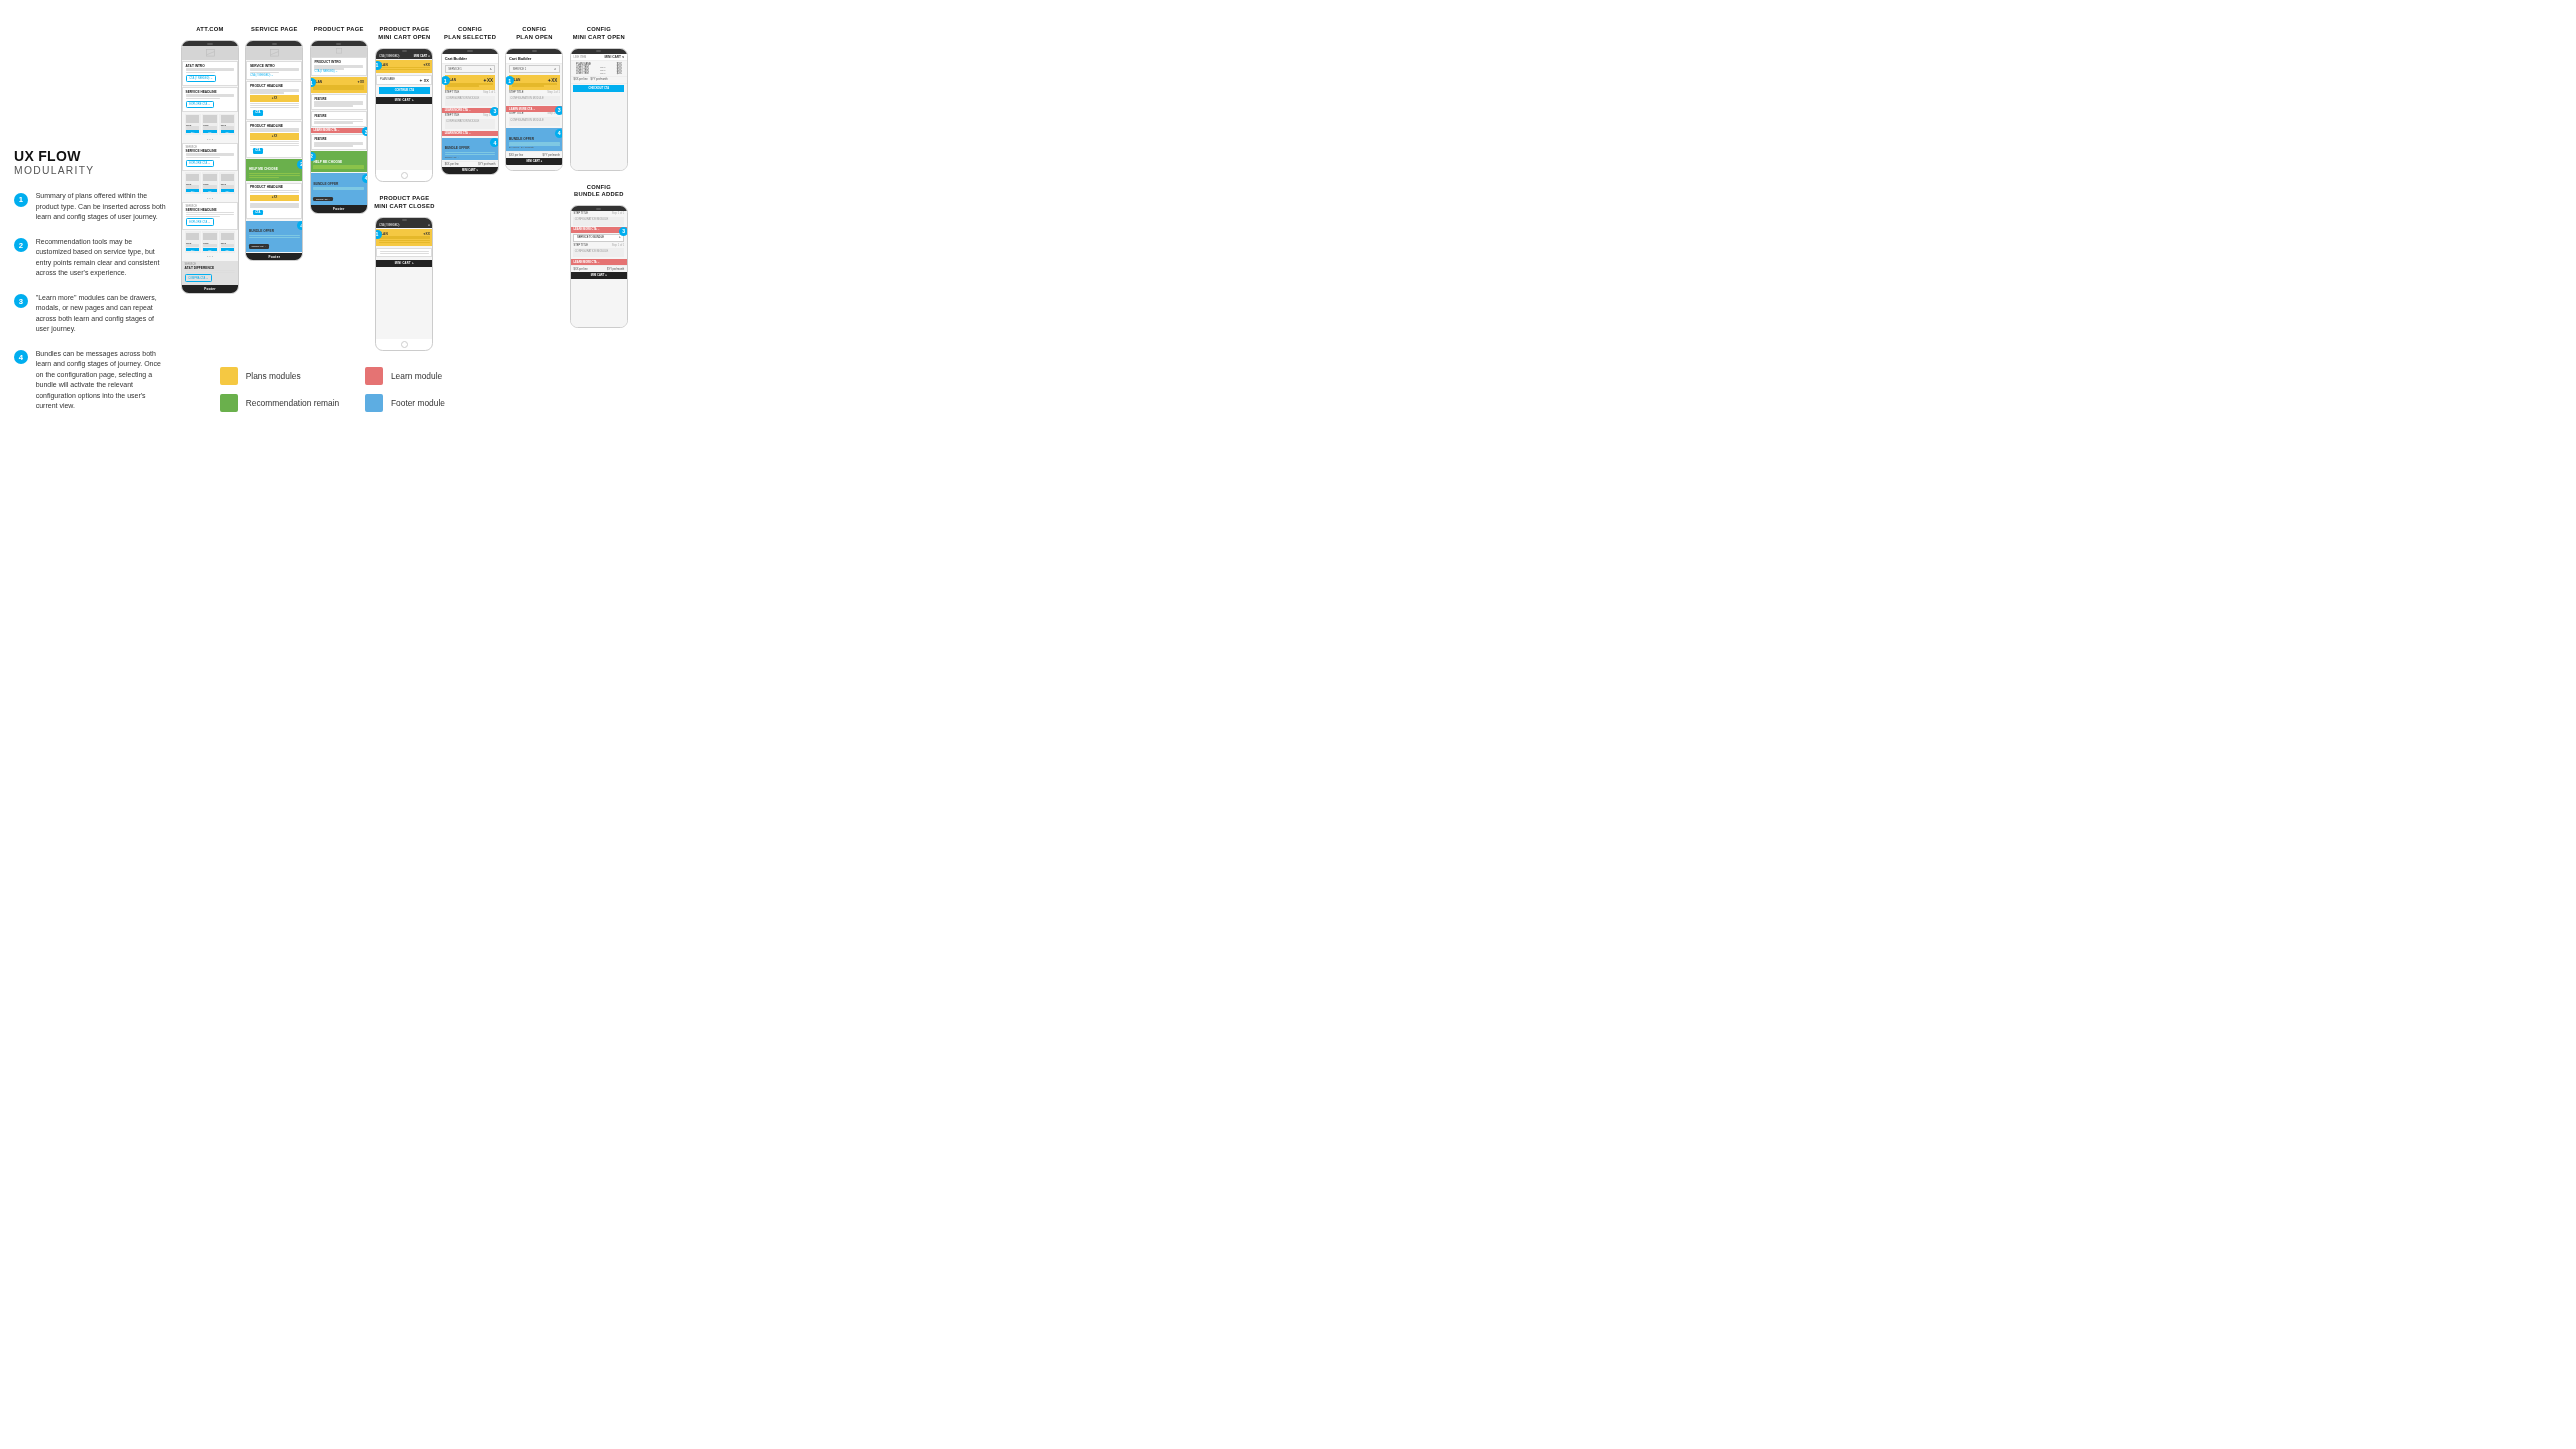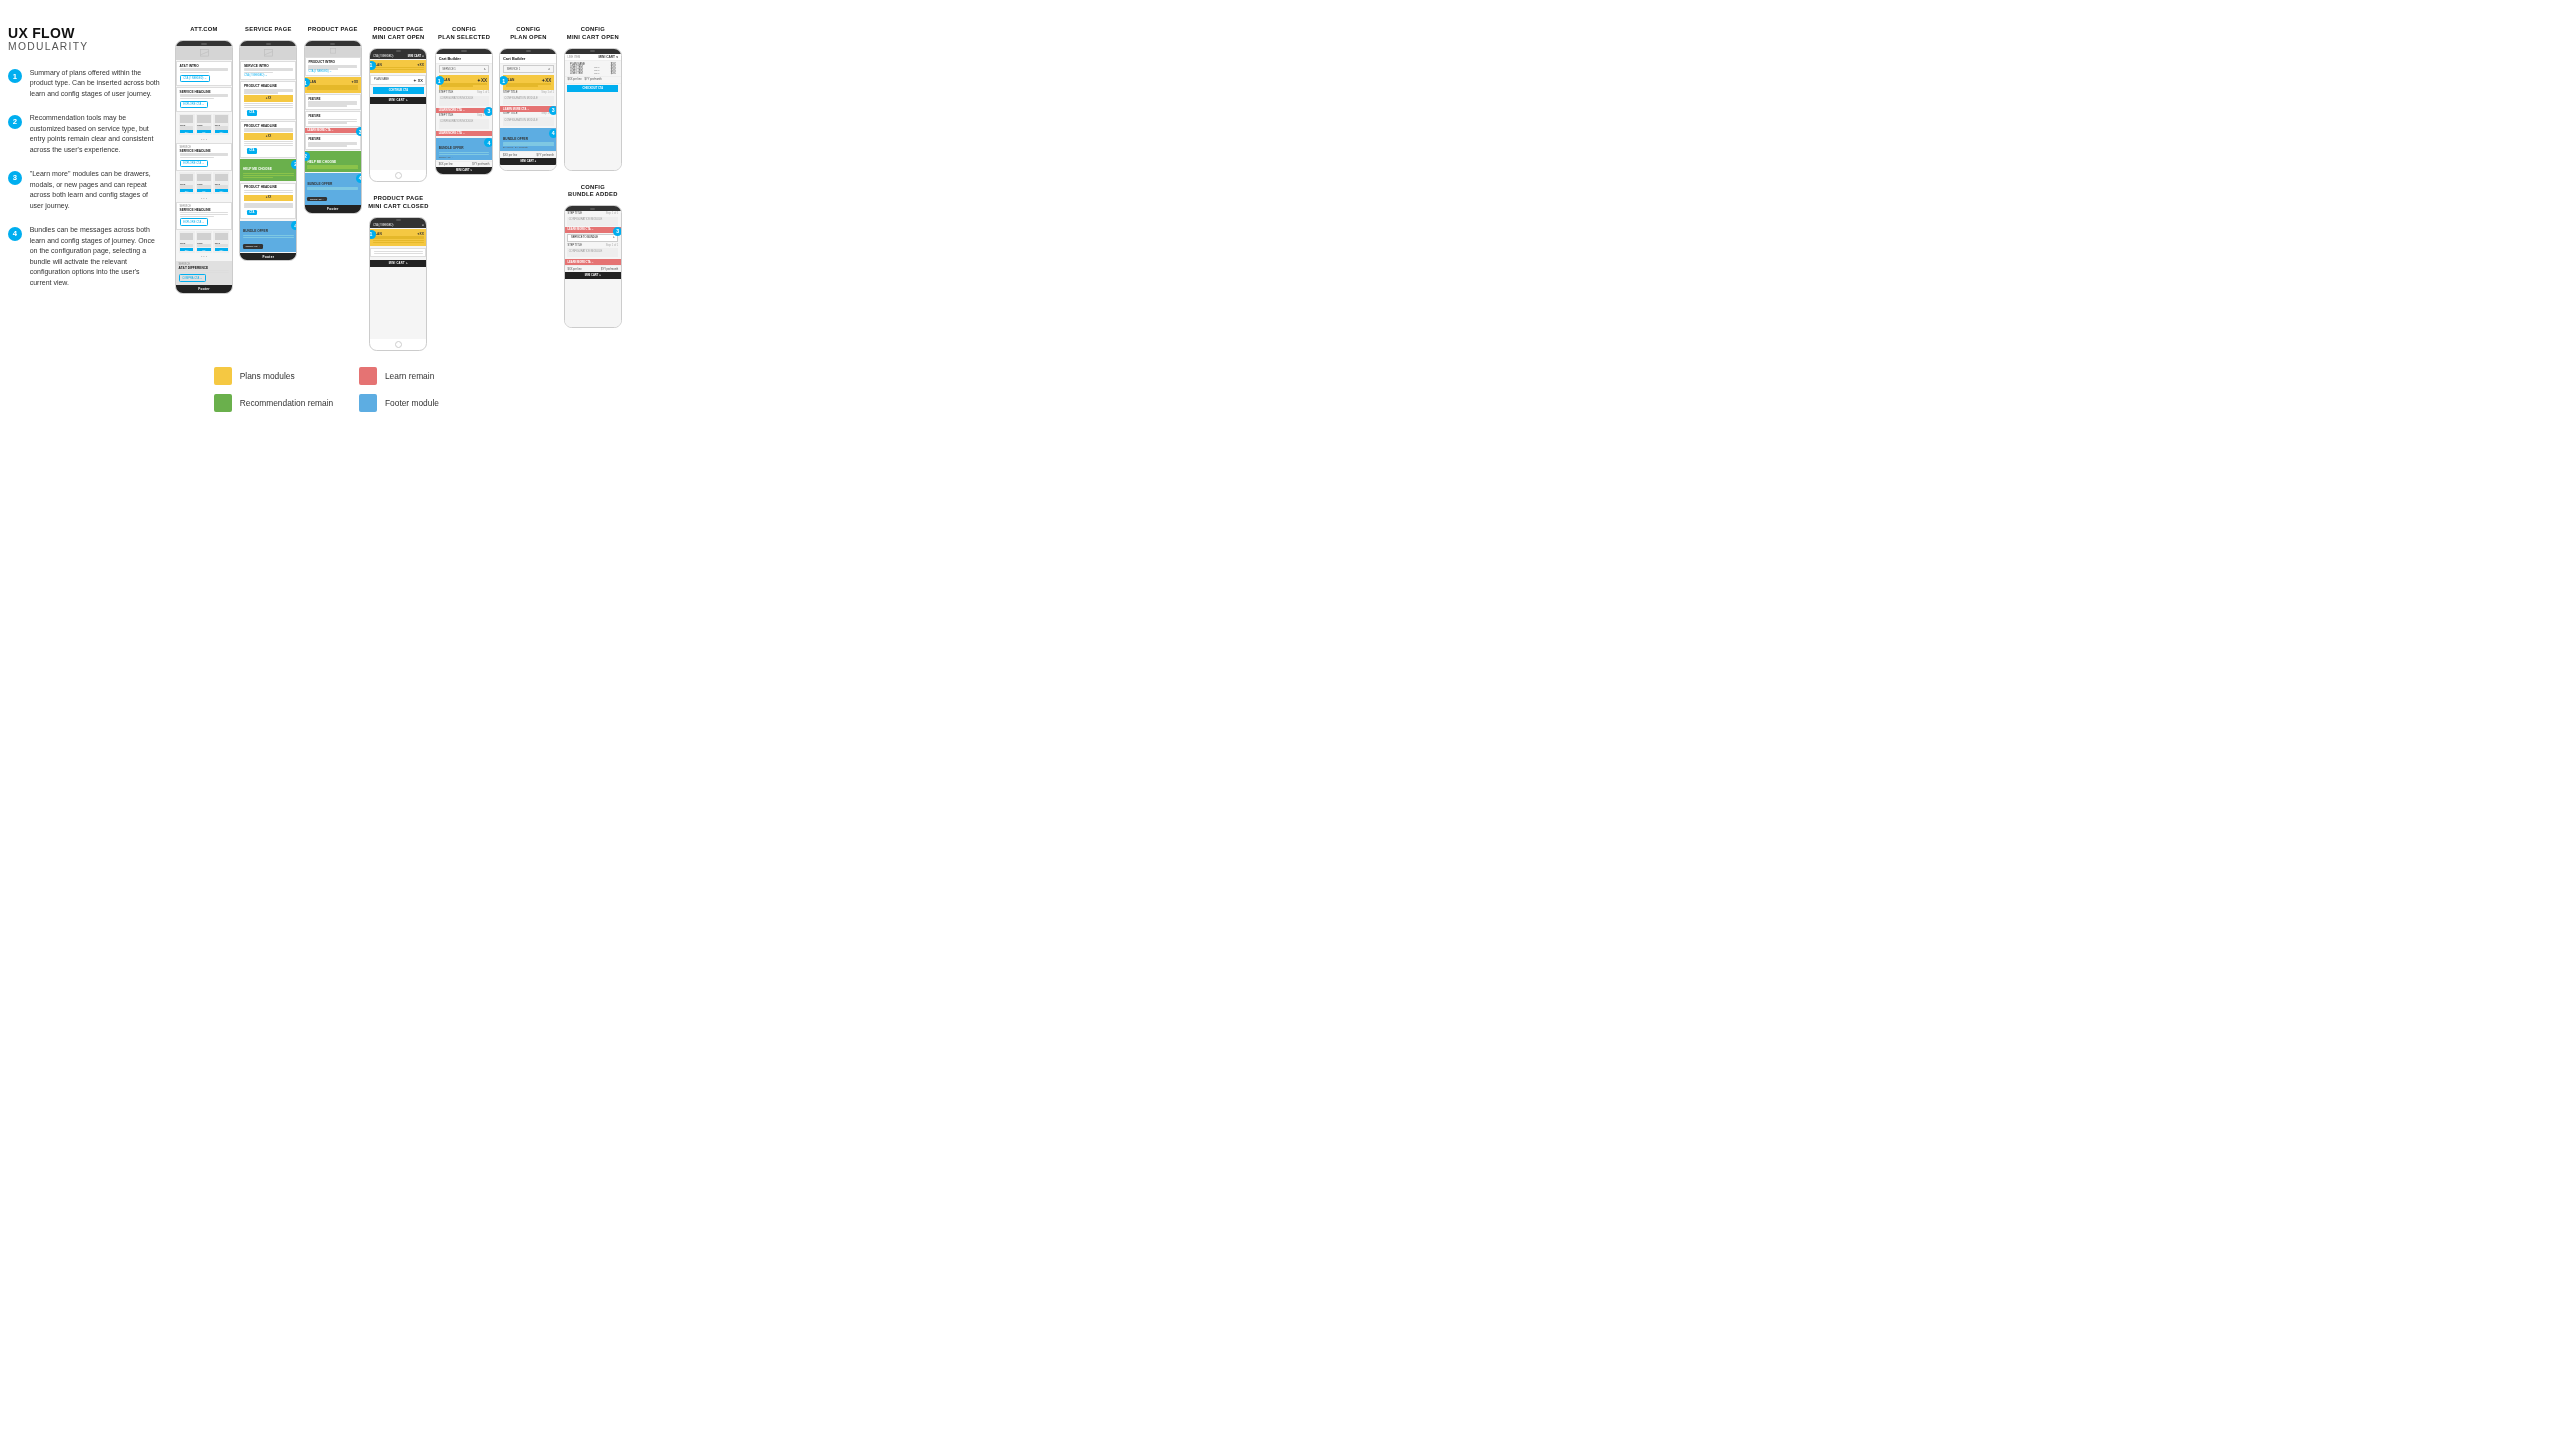--- a/index.html
+++ b/index.html
@@ -7,21 +7,22 @@
       font-family: Arial, Helvetica, sans-serif;
       background: #fff;
       width: 927px;
       min-height: 522px;
       overflow-x: hidden;
     }
 
     .page-container {
       display: flex;
       width: 100%;
-      padding: 26px 26px 26px 8px;
+      padding: 26px 26px 26px 14px;
+      align-items: flex-end;
     }
 
     
     .left-panel {
       width: 167px;
       flex-shrink: 0;
       padding-right: 13px;
     }
 
     .ux-flow-title {
@@ -942,21 +943,21 @@
           <span class="legend-label">Plans modules</span>
         </div>
         <div class="legend-item">
           <div class="legend-swatch" style="background:#6ab04c;"></div>
           <span class="legend-label">Recommendation remain</span>
         </div>
       </div>
       <div class="legend-column">
         <div class="legend-item">
           <div class="legend-swatch" style="background:#e57373;"></div>
-          <span class="legend-label">Learn remain</span>
+          <span class="legend-label">Learn module</span>
         </div>
         <div class="legend-item">
           <div class="legend-swatch" style="background:#5dade2;"></div>
           <span class="legend-label">Footer module</span>
         </div>
       </div>
     </div>
 
   </div>
 </div>

